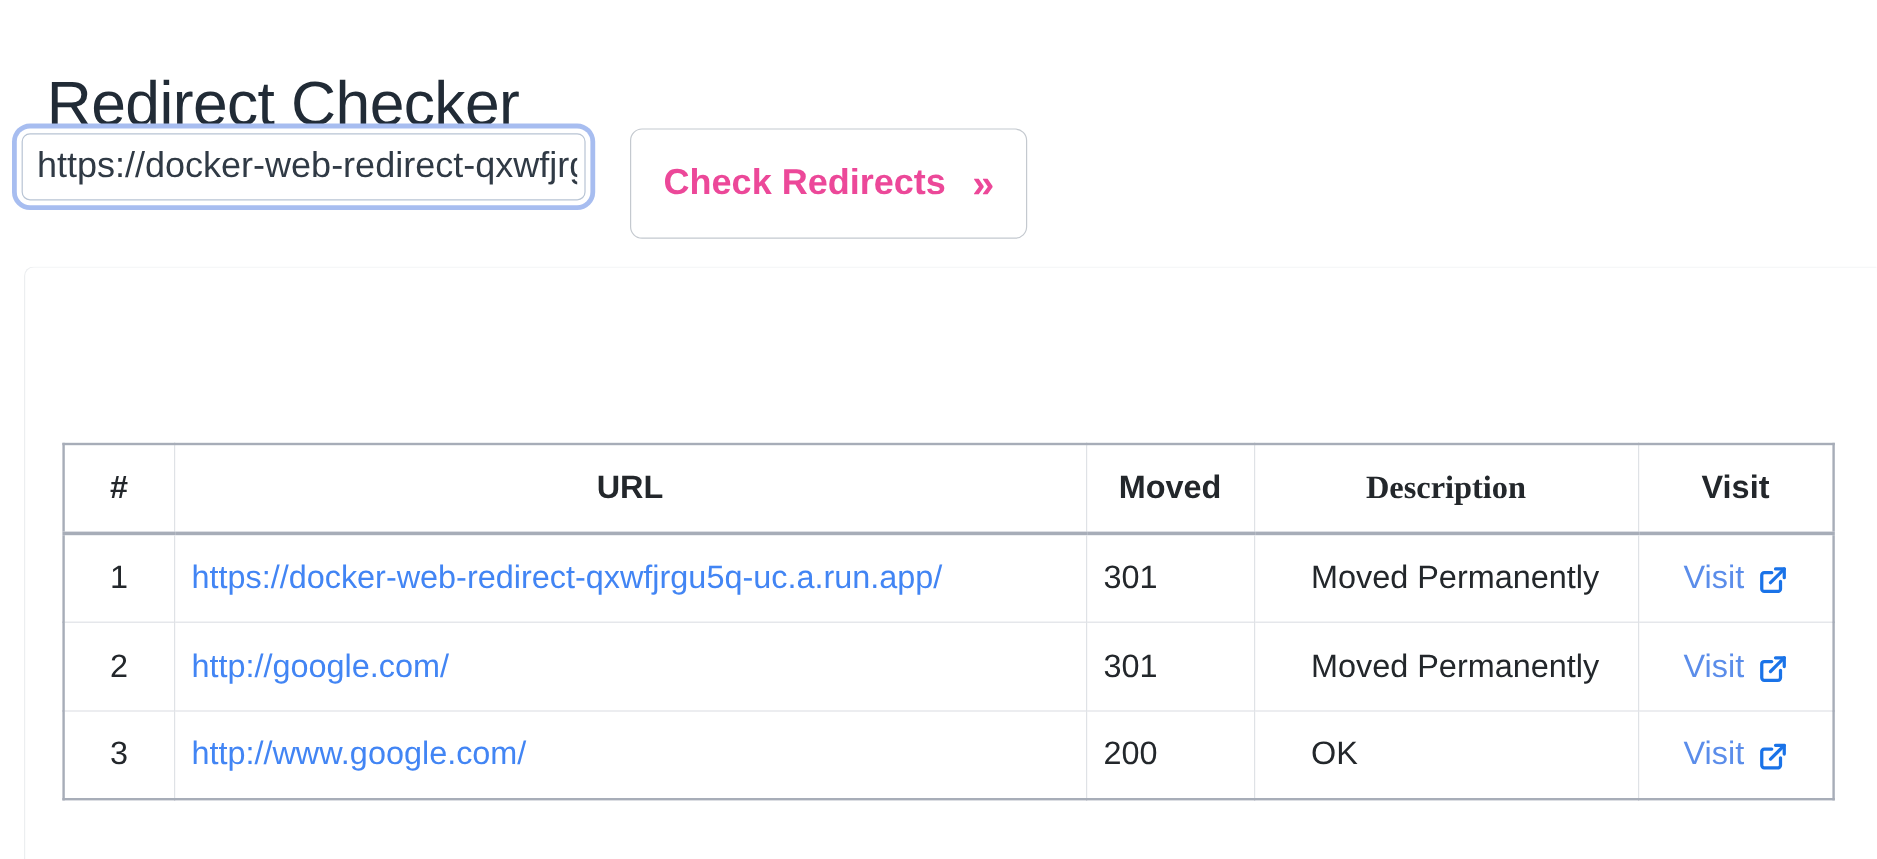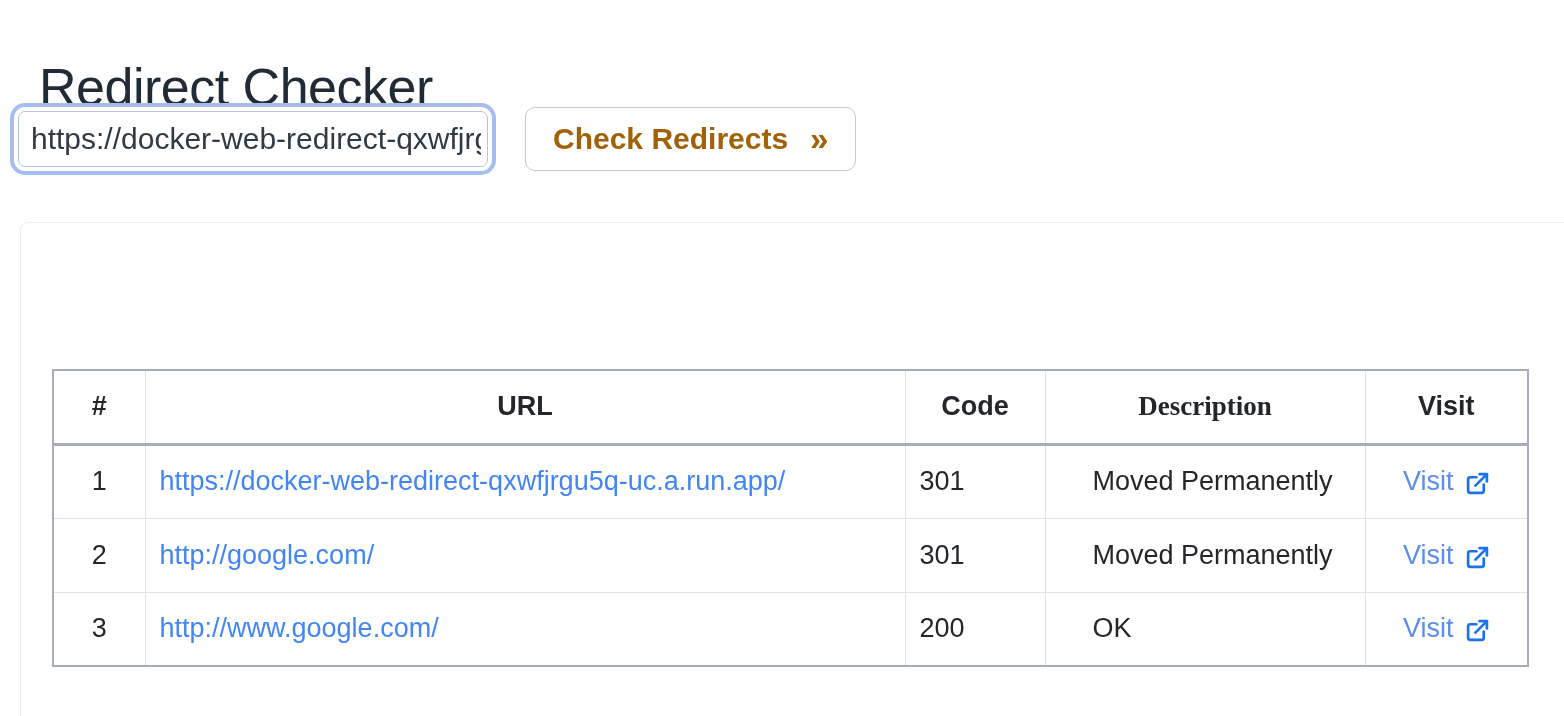--- a/index.html
+++ b/index.html
@@ -60,33 +60,33 @@
     font-family: "Liberation Sans", "DejaVu Sans", sans-serif;
     font-size: 30px;
     line-height: 54px;
     color: #303a45;
     outline: none;
     caret-color: #222;
   }
 
   .check-button {
     margin-left: 33px;
-    height: 64px;
+    height: 92px;
     box-sizing: border-box;
     display: inline-flex;
     align-items: center;
     gap: 22px;
     padding: 0 27px;
     background: #ffffff;
     border: 1px solid #c4c9cf;
     border-radius: 10px;
     font-family: "Liberation Sans", "DejaVu Sans", sans-serif;
     font-size: 30px;
     font-weight: 700;
-    color: #a16207;
+    color: #ec4899;
     cursor: pointer;
     white-space: nowrap;
   }
   .check-button .chev {
     font-size: 33px;
     line-height: 1;
     font-weight: 700;
     position: relative;
     top: -1px;
   }
@@ -211,21 +211,21 @@
       <col class="col-num">
       <col class="col-url">
       <col class="col-code">
       <col class="col-desc">
       <col class="col-visit">
     </colgroup>
     <thead>
       <tr>
         <th class="col-num">#</th>
         <th class="col-url">URL</th>
-        <th class="col-code">Code</th>
+        <th class="col-code">Moved</th>
         <th class="col-desc">Description</th>
         <th class="col-visit">Visit</th>
       </tr>
     </thead>
     <tbody>
 
       <tr>
         <td class="cell-num">1</td>
         <td class="cell-url">
           <a class="url-link" href="#">https://docker-web-redirect-qxwfjrgu5q-uc.a.run.app/</a>

